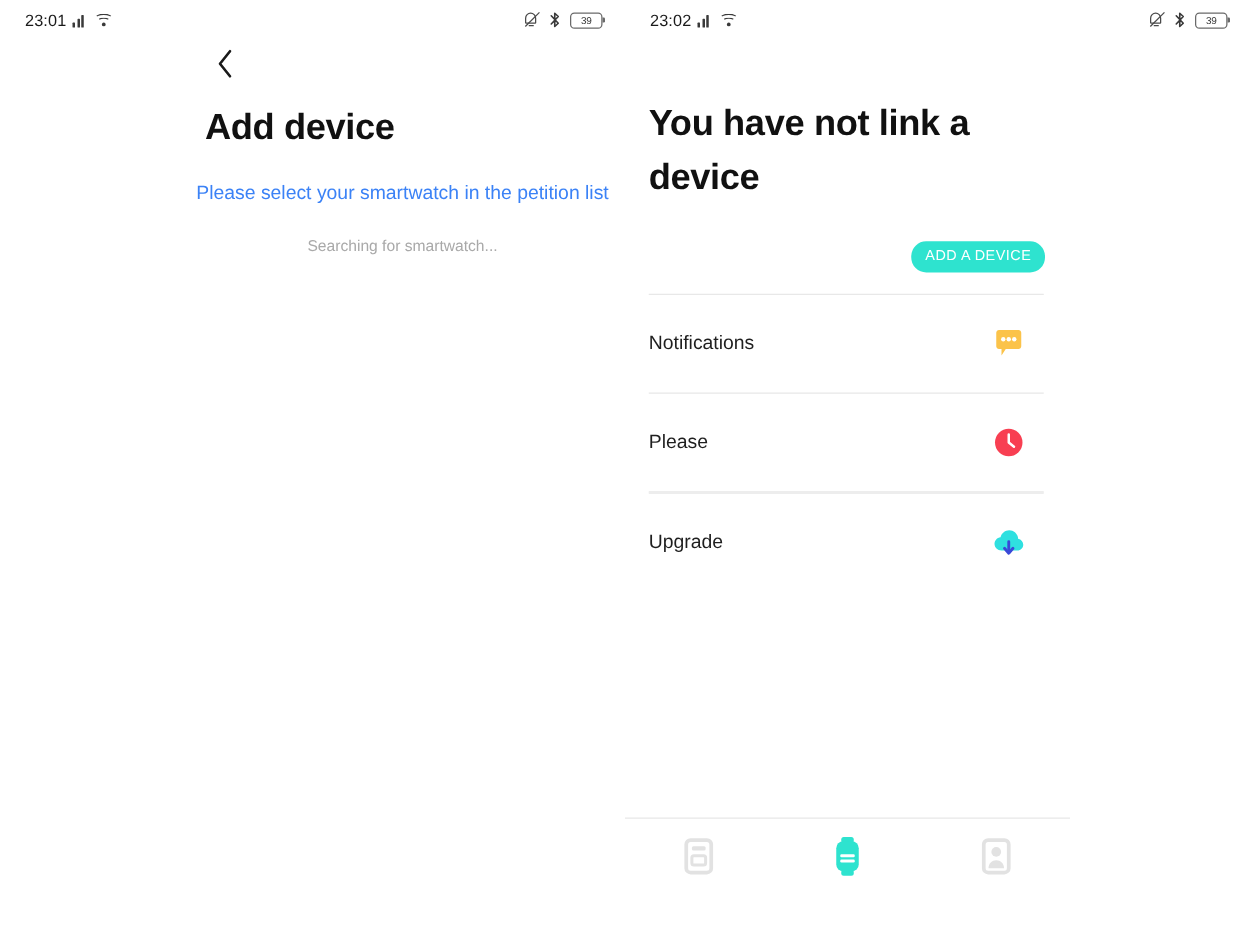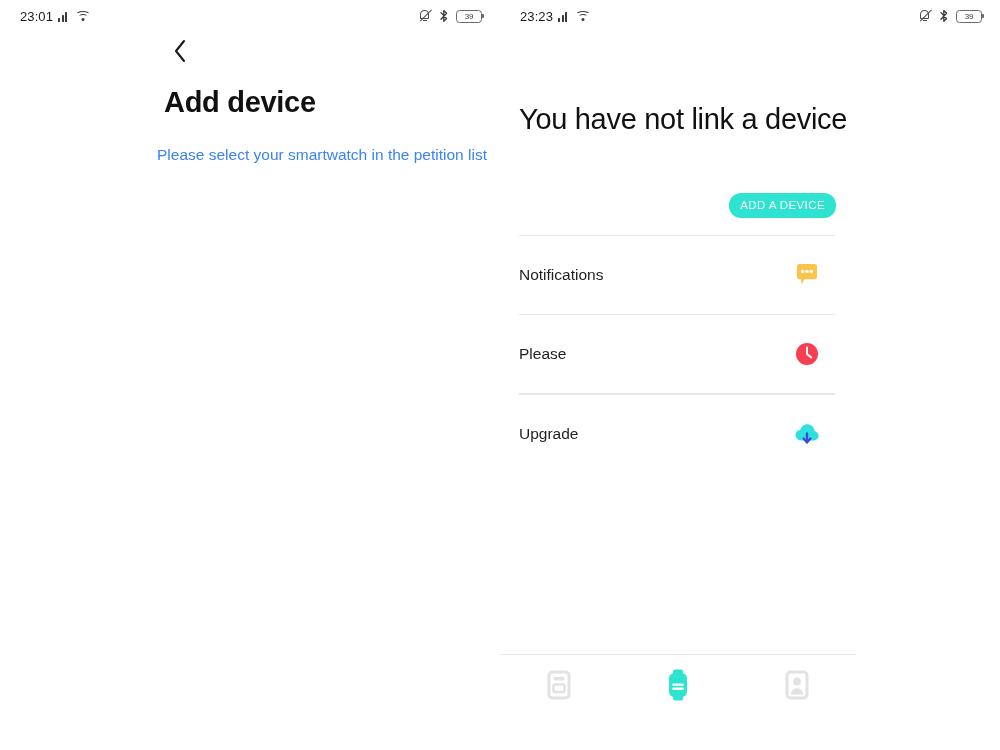--- a/index.html
+++ b/index.html
@@ -205,24 +205,23 @@
   }
 
   
   .hero-title {
     position: absolute;
     left: 19px;
     top: 78px;
     width: 330px;
     font-size: 29px;
     line-height: 43px;
-    font-weight: normal;
+    font-weight: bold;
     color: #111111;
     letter-spacing: -0.3px;
-    margin-top: 20px;
   }
   .add-device-btn {
     position: absolute;
     right: 164px;
     top: 193px;
     background: #2ee3cf;
     color: #ffffff;
     font-size: 11.5px;
     letter-spacing: 0.4px;
     padding: 6px 11px 7px;
@@ -339,27 +338,28 @@
     </div>
 
     <div class="back-btn">
       <svg width="15" height="24" viewBox="0 0 15 24">
         <path d="M11 2 L3 12 L11 22" fill="none" stroke="#1a1a1a" stroke-width="2.1" stroke-linecap="round" stroke-linejoin="round"></path>
       </svg>
     </div>
 
     <div class="page-title">Add device</div>
     <div class="subtitle">Please select your smartwatch in the petition list</div>
+    <div class="searching">Searching for smartwatch...</div>
   </div>
 
   <div class="screen">
 
     <div class="statusbar">
       <div class="sb-left">
-        <span class="sb-time">23:23</span>
+        <span class="sb-time">23:02</span>
         <span class="icon-signal">
             <i></i>
             <i></i>
             <i></i>
           </span>
         <span class="icon-wifi">
             <span class="w1"></span>
             <span class="w2"></span>
             <span class="w3"></span>
           </span>

